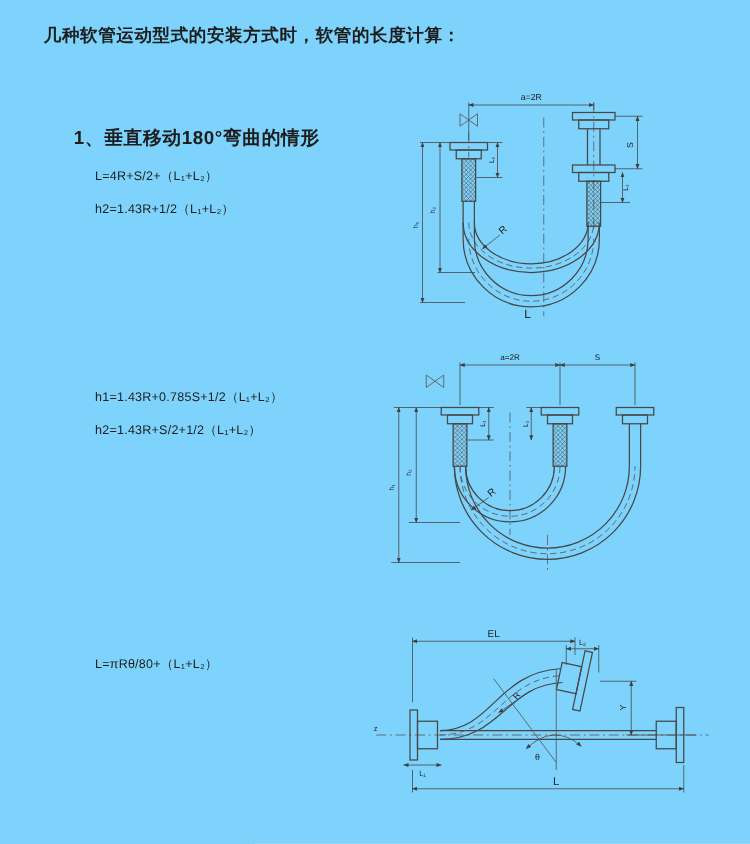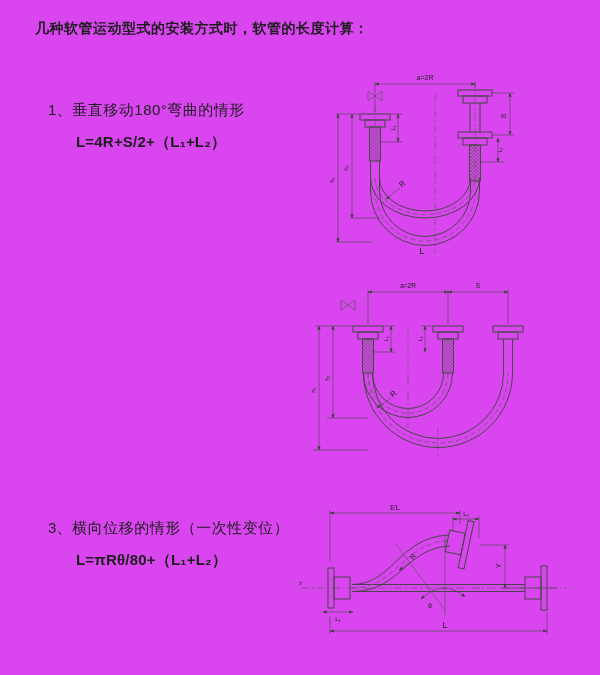--- a/index.html
+++ b/index.html
@@ -1,27 +1,27 @@
 <!DOCTYPE html>
 <html><head>
 <meta charset="utf-8">
 <style>
   html,body{margin:0;padding:0;}
   body{
     width:600px;height:675px;background:#ffffff;position:relative;overflow:hidden;
     font-family:"Liberation Sans","DejaVu Sans",sans-serif;color:#1d1d1d;
   }
-  .page{position:absolute;inset:0;background:#d946ef;}
+  .page{position:absolute;inset:0;background:#7dd3fc;}
   .doc-title{
     position:absolute;left:35px;top:20px;font-size:14px;font-weight:bold;
     letter-spacing:0.5px;white-space:nowrap;
   }
   .section{position:absolute;left:48px;}
-  .section .heading{font-size:15px;font-weight:normal;letter-spacing:0.5px;margin:0 0 9px 0;white-space:nowrap;}
-  .section .formula{font-size:15px;line-height:26px;padding-left:28px;white-space:nowrap;letter-spacing:0.2px;font-weight:bold;}
+  .section .heading{font-size:15px;font-weight:bold;letter-spacing:0.5px;margin:0 0 9px 11px;white-space:nowrap;}
+  .section .formula{font-size:10px;line-height:26px;padding-left:28px;white-space:nowrap;letter-spacing:0.2px;}
   #sec1{top:101px;}
   #sec2{top:306px;}
   #sec3{top:519px;}
   svg.diag{position:absolute;}
   svg .obj{stroke:#474747;stroke-width:1;fill:none;}
   svg .thin{stroke:#5a5a5a;stroke-width:0.7;fill:none;}
   svg .dim{stroke:#4a4a4a;stroke-width:0.65;fill:none;}
   svg .cl{stroke:#5a5a5a;stroke-width:0.65;fill:none;stroke-dasharray:8 3 1.5 3;}
   svg .cld{stroke:#5a5a5a;stroke-width:0.7;fill:none;stroke-dasharray:5 3;}
   svg text.lbl{fill:#222;stroke:none;font-family:"Liberation Sans","DejaVu Sans",sans-serif;}
@@ -40,27 +40,29 @@
         <path d="M0,1.2 L10,5 L0,8.8 Z" fill="#3f3f3f"></path>
       </marker>
     </defs>
   </svg>
 
   <div class="doc-title">几种软管运动型式的安装方式时，软管的长度计算：</div>
 
   <div class="section" id="sec1">
     <div class="heading">1、垂直移动180°弯曲的情形</div>
     <div class="formula">L=4R+S/2+（L₁+L₂）</div>
+    <div class="formula">h2=1.43R+1/2（L₁+L₂）</div>
   </div>
 
   <div class="section" id="sec2">
+    <div class="formula">h1=1.43R+0.785S+1/2（L₁+L₂）</div>
+    <div class="formula">h2=1.43R+S/2+1/2（L₁+L₂）</div>
   </div>
 
   <div class="section" id="sec3">
-    <div class="heading">3、横向位移的情形（一次性变位）</div>
     <div class="formula">L=πRθ/80+（L₁+L₂）</div>
   </div>
 
   <svg class="diag" style="left:310px;top:66px" width="290" height="190" viewBox="0 0 290 190">
 
     <path class="cl" d="M125,28 V187"></path>
     <path class="cl" d="M165,16 V118"></path>
     <path class="cl" d="M65,40 V60"></path>
 
     <path class="dim" d="M65,46 V16 M165,22 V16"></path>

